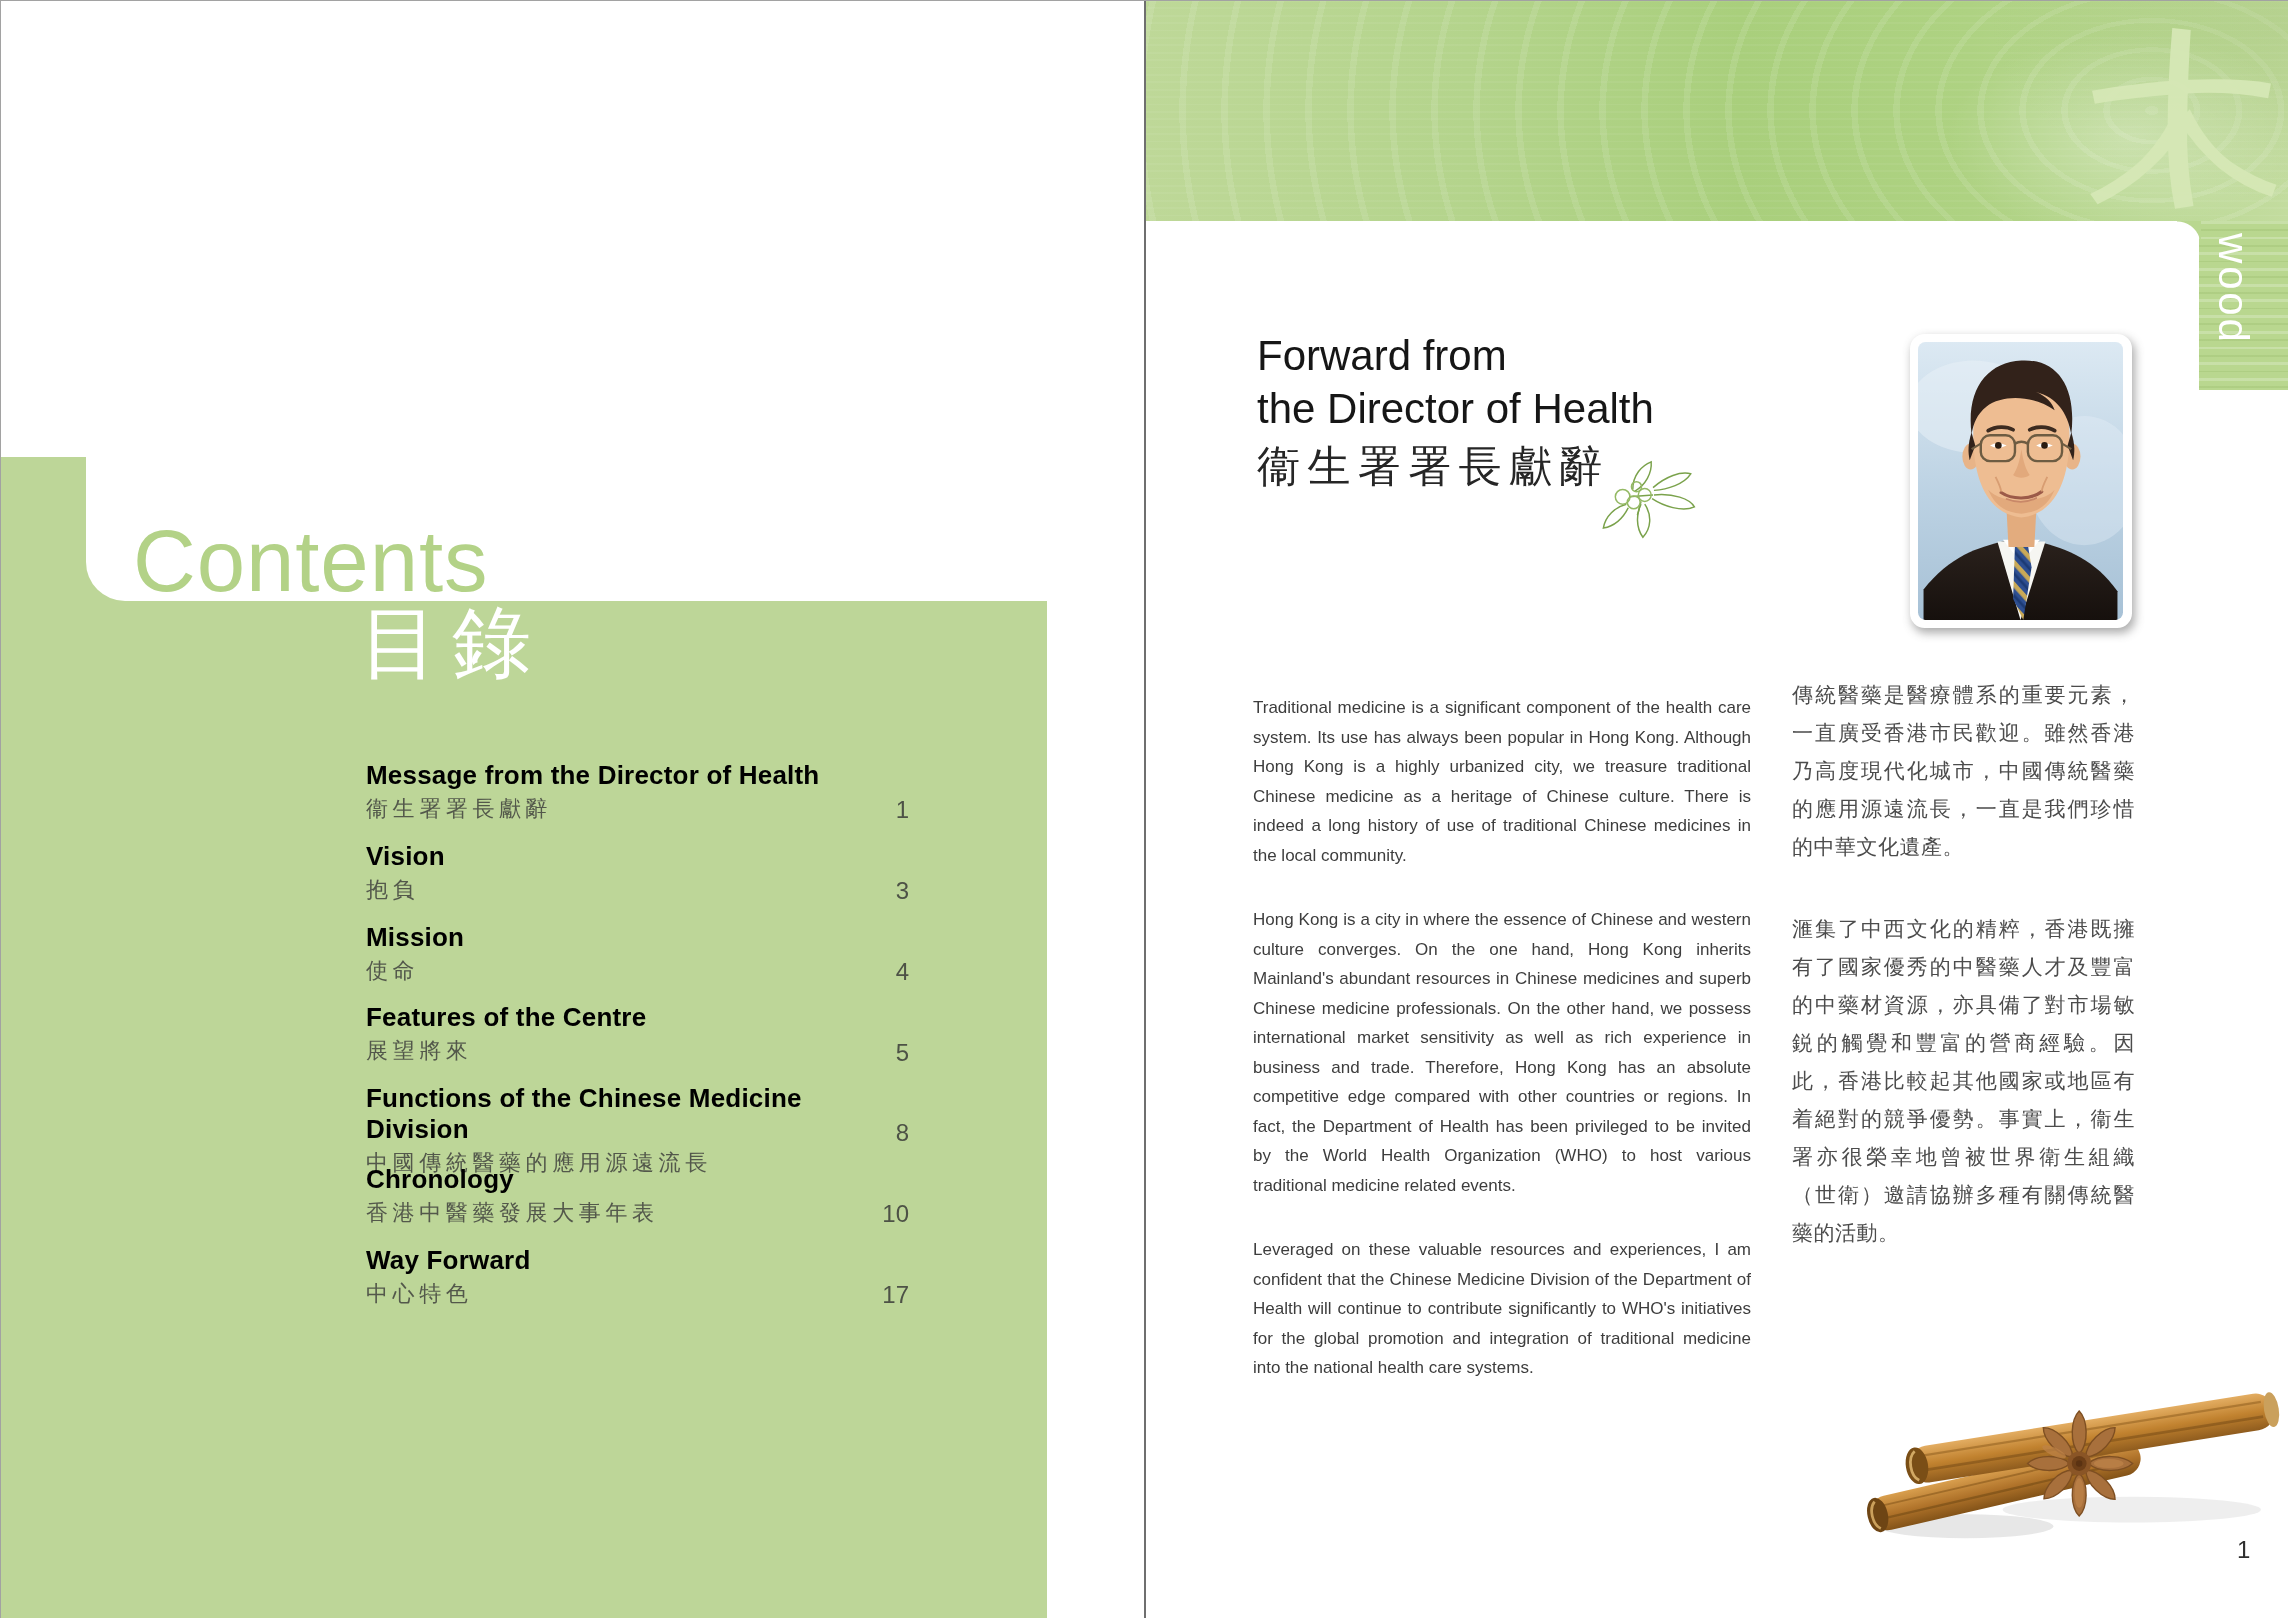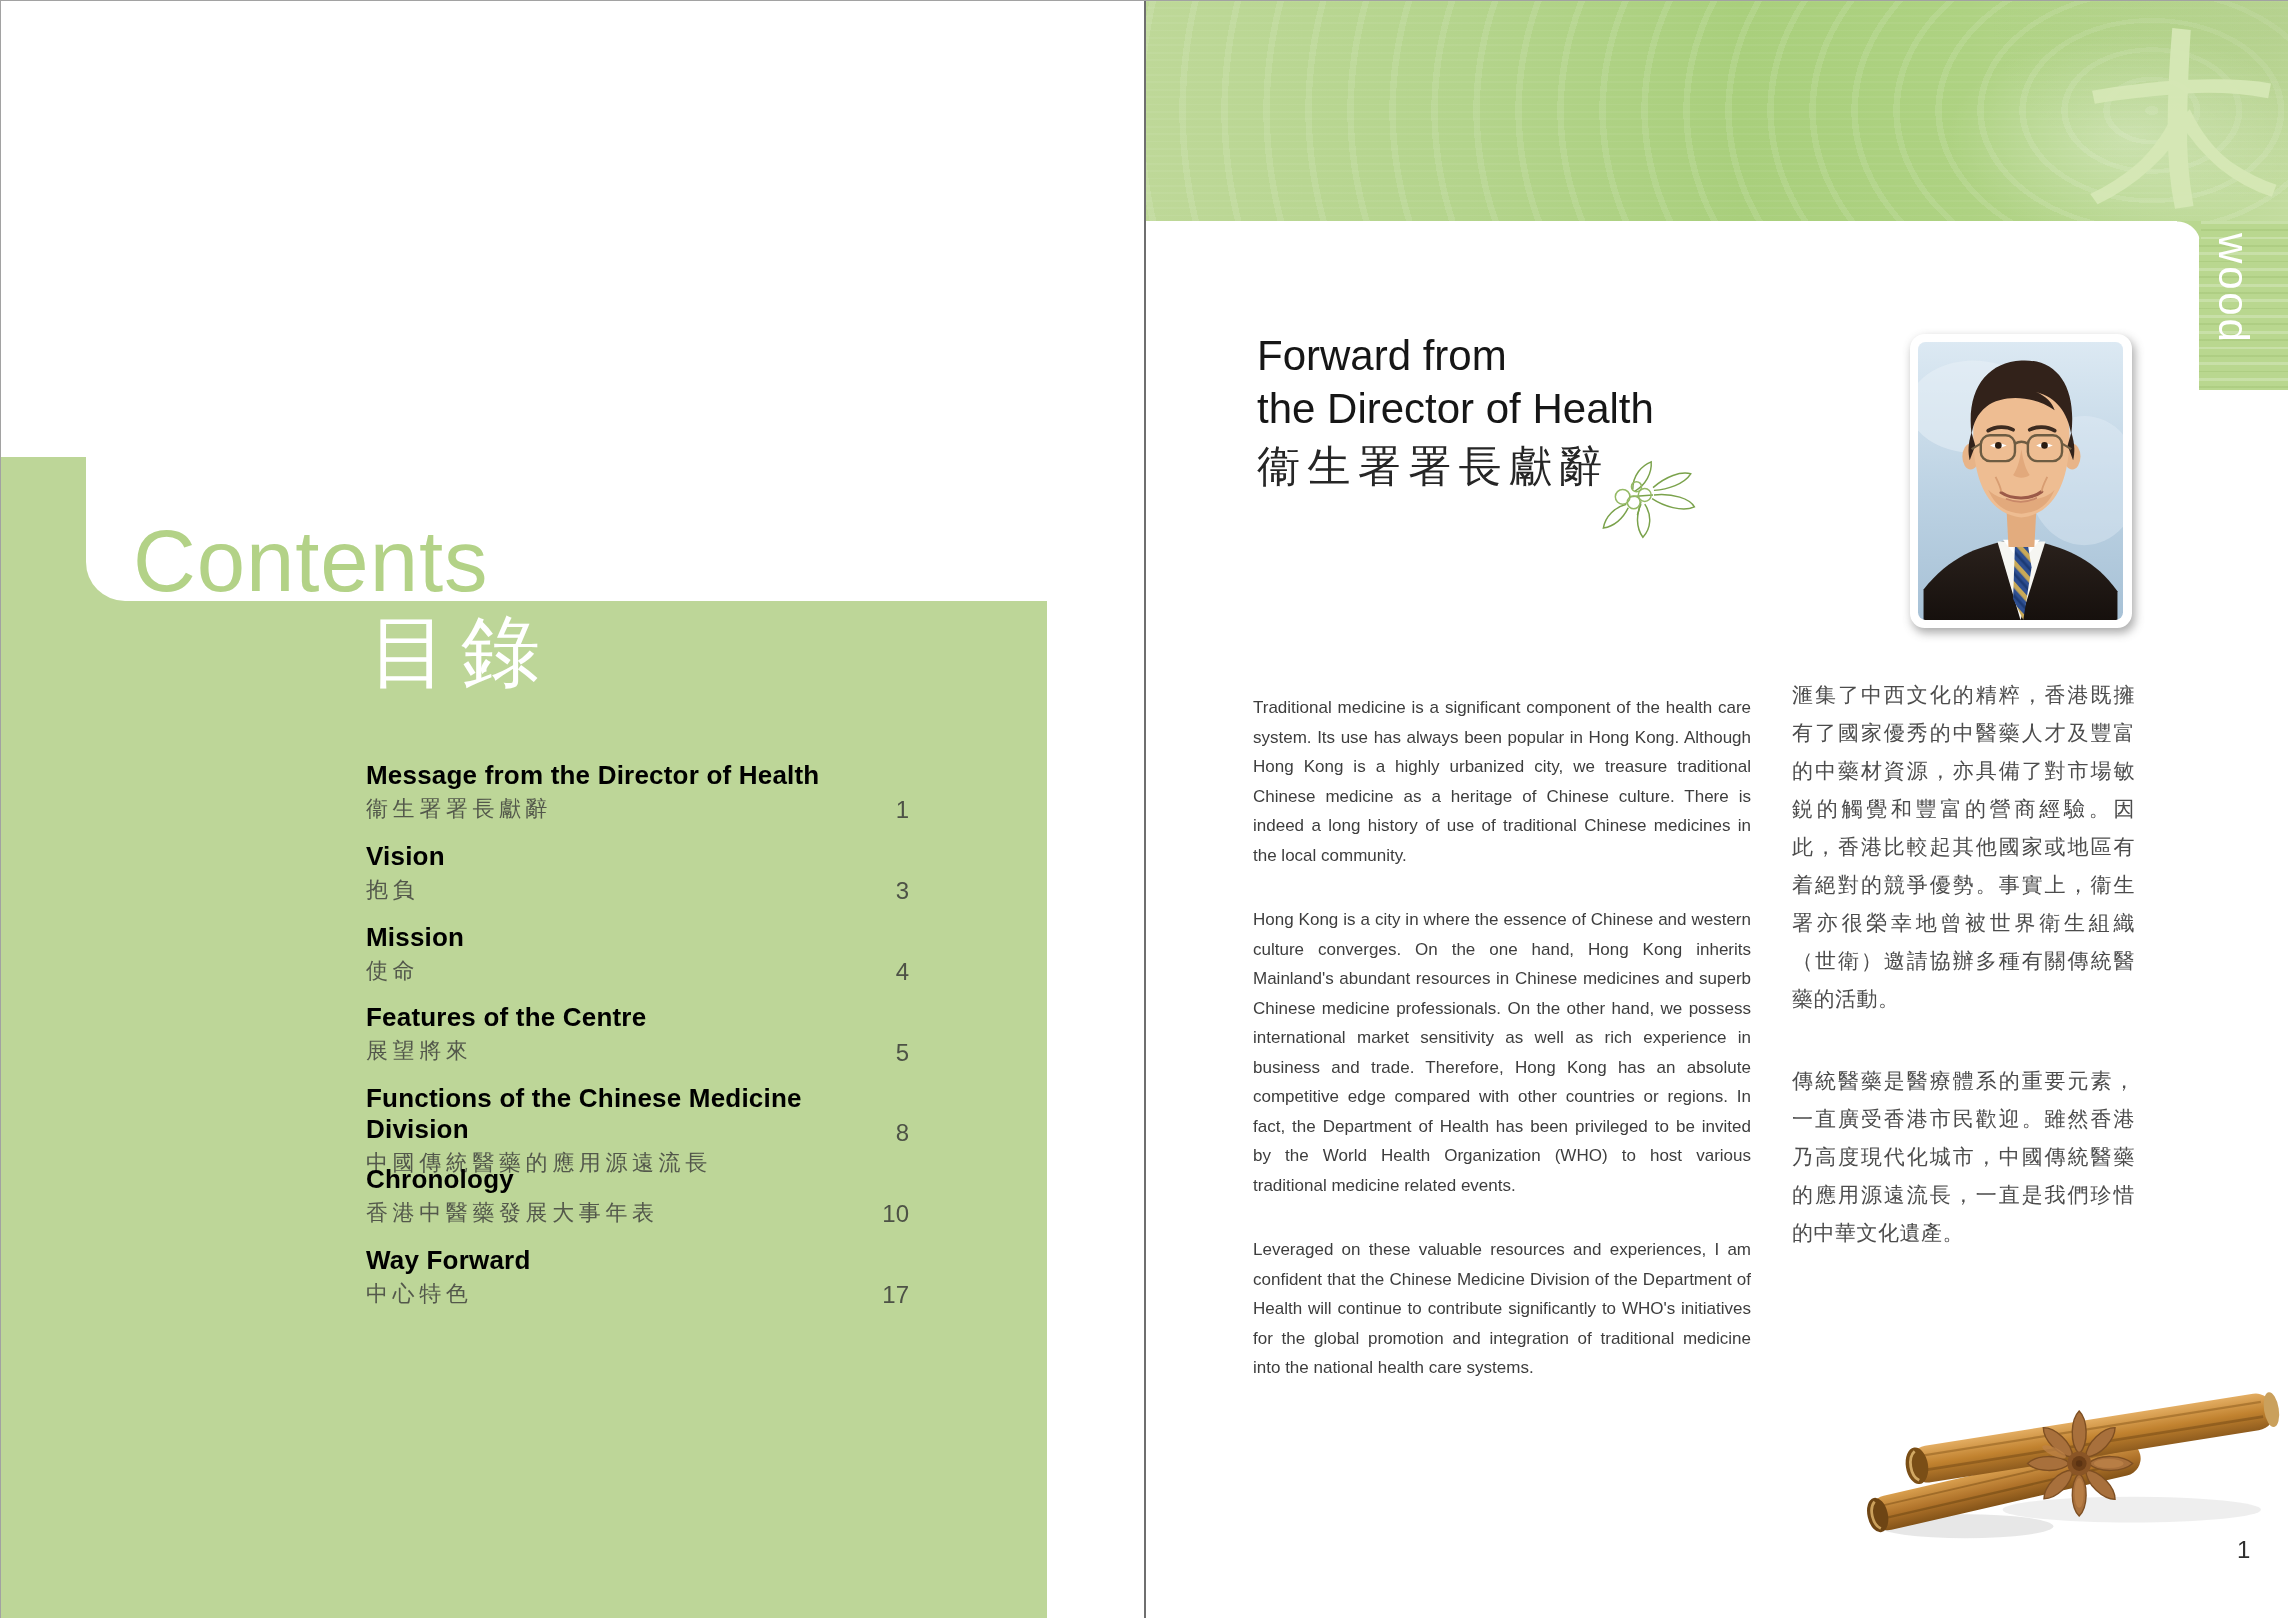--- a/index.html
+++ b/index.html
@@ -7,21 +7,21 @@
           font-family:"Liberation Sans","DejaVu Sans",sans-serif;}
   .frame{position:absolute;inset:0;border:1.8px solid #a2a2a2;pointer-events:none;z-index:60;}
 
   
   .page-left{position:absolute;left:0;top:0;width:1047px;height:1619px;background:#fff;}
   .pl-green{position:absolute;left:0;top:457px;right:0;bottom:0;background:#bdd698;}
   .pl-notch{position:absolute;left:86px;top:457px;right:0;height:144px;background:#fff;
             border-bottom-left-radius:39px;}
   .contents-en{position:absolute;left:133px;top:517px;margin:0;font-size:87px;line-height:1;
                font-weight:200;color:#b3d287;letter-spacing:0.9px;z-index:3;}
-  .contents-zh{position:absolute;left:360px;top:600px;margin:9px;font-size:79px;line-height:1.1;
+  .contents-zh{position:absolute;left:360px;top:600px;margin:0;font-size:79px;line-height:1.1;
                font-weight:300;color:#ffffff;letter-spacing:13px;z-index:3;}
   .toc{position:absolute;left:366px;top:760px;width:543px;margin:0;padding:0;list-style:none;z-index:3;}
   .toc-item{position:relative;height:66px;margin-bottom:14.8px;}
   .toc-en{font-size:26px;line-height:31px;font-weight:700;color:#000000;letter-spacing:0.2px;}
   .toc-zh{font-size:22px;line-height:35px;font-weight:300;color:#53584b;letter-spacing:4.6px;}
   .toc-page{position:absolute;right:0;bottom:1.8px;font-size:24px;font-weight:300;color:#4d5246;}
 
   
   .gutter{position:absolute;left:1144px;top:0;width:1.8px;height:100%;background:#6f6f6f;z-index:50;}
 
@@ -222,22 +222,22 @@
     </div>
 
     <div class="body-en">
 
     <p>Traditional medicine is a significant component of the health care system. Its use has always been popular in Hong Kong. Although Hong Kong is a highly urbanized city, we treasure traditional Chinese medicine as a heritage of Chinese culture. There is indeed a long history of use of traditional Chinese medicines in the local community.</p>
         <p>Hong Kong is a city in where the essence of Chinese and western culture converges. On the one hand, Hong Kong inherits Mainland's abundant resources in Chinese medicines and superb Chinese medicine professionals. On the other hand, we possess international market sensitivity as well as rich experience in business and trade. Therefore, Hong Kong has an absolute competitive edge compared with other countries or regions. In fact, the Department of Health has been privileged to be invited by the World Health Organization (WHO) to host various traditional medicine related events.</p>
         <p>Leveraged on these valuable resources and experiences, I am confident that the Chinese Medicine Division of the Department of Health will continue to contribute significantly to WHO's initiatives for the global promotion and integration of traditional medicine into the national health care systems.</p>
       </div>
     <div class="body-zh">
 
-    <p>滙集了中西文化的精粹，香港既擁有了國家優秀的中醫藥人才及豐富的中藥材資源，亦具備了對市場敏鋭的觸覺和豐富的營商經驗。因此，香港比較起其他國家或地區有着絕對的競爭優勢。事實上，衞生署亦很榮幸地曾被世界衛生組織（世衛）邀請協辦多種有關傳統醫藥的活動。</p>
-        <p>傳統醫藥是醫療體系的重要元素，一直廣受香港市民歡迎。雖然香港乃高度現代化城市，中國傳統醫藥的應用源遠流長，一直是我們珍惜的中華文化遺產。</p>
+    <p>傳統醫藥是醫療體系的重要元素，一直廣受香港市民歡迎。雖然香港乃高度現代化城市，中國傳統醫藥的應用源遠流長，一直是我們珍惜的中華文化遺產。</p>
+        <p>滙集了中西文化的精粹，香港既擁有了國家優秀的中醫藥人才及豐富的中藥材資源，亦具備了對市場敏鋭的觸覺和豐富的營商經驗。因此，香港比較起其他國家或地區有着絕對的競爭優勢。事實上，衞生署亦很榮幸地曾被世界衛生組織（世衛）邀請協辦多種有關傳統醫藥的活動。</p>
       </div>
 
     <svg class="cinnamon" width="429" height="185" viewBox="0 0 465 200">
       <defs>
         <linearGradient id="cin1" x1="0" y1="0" x2="0" y2="1">
           <stop offset="0" stop-color="#e3ad62"></stop>
           <stop offset="0.5" stop-color="#c1822f"></stop>
           <stop offset="1" stop-color="#8f5c1e"></stop>
         </linearGradient>
         <linearGradient id="cin2" x1="0" y1="0" x2="0" y2="1">

